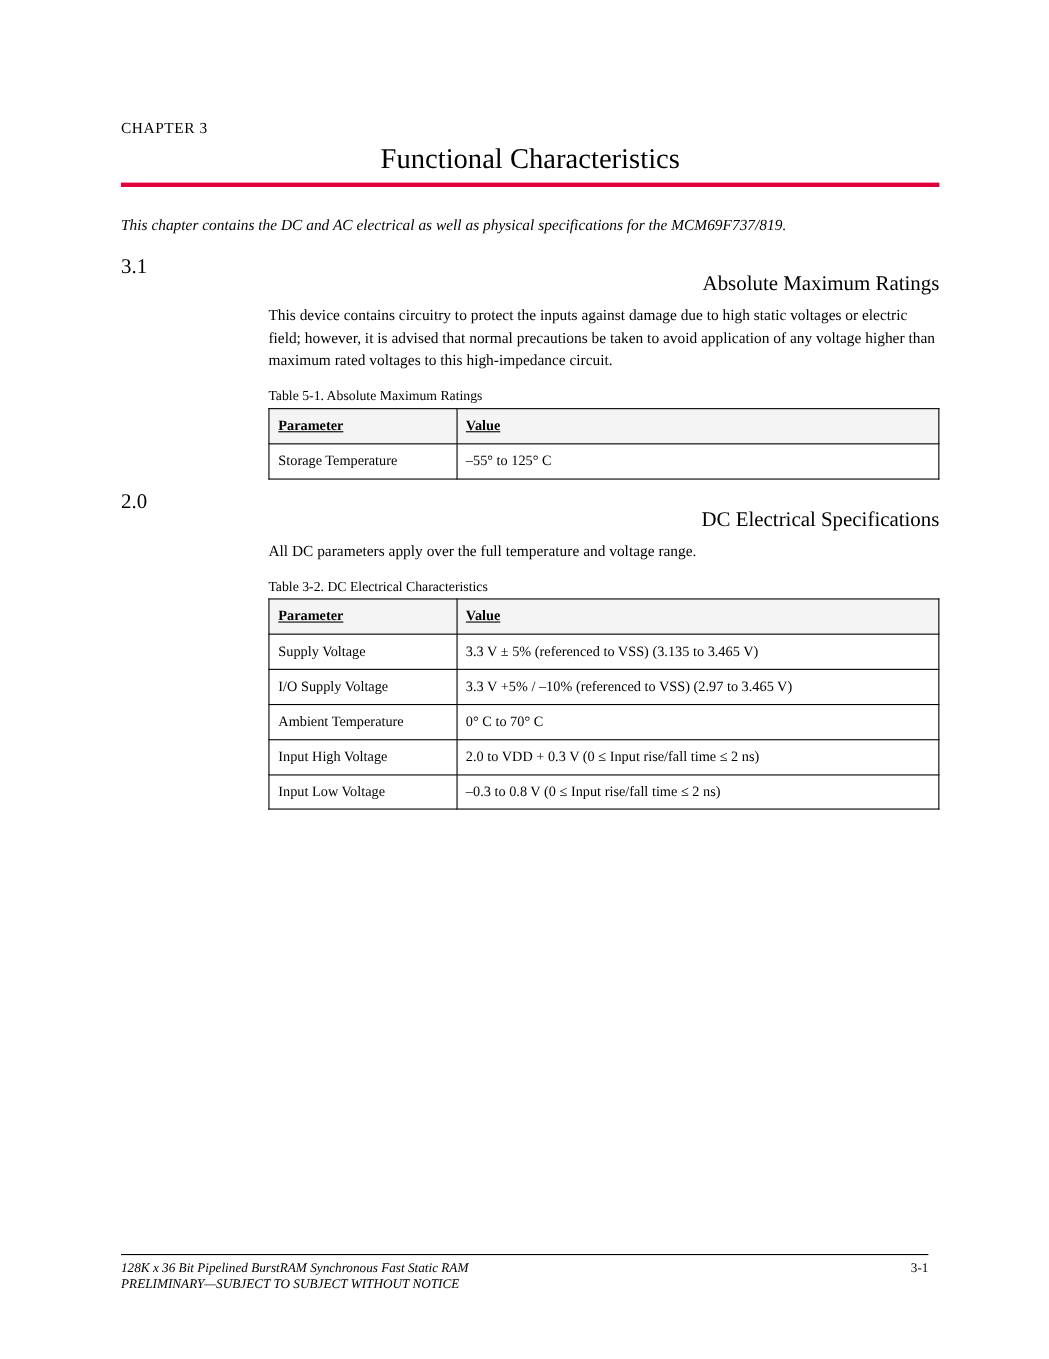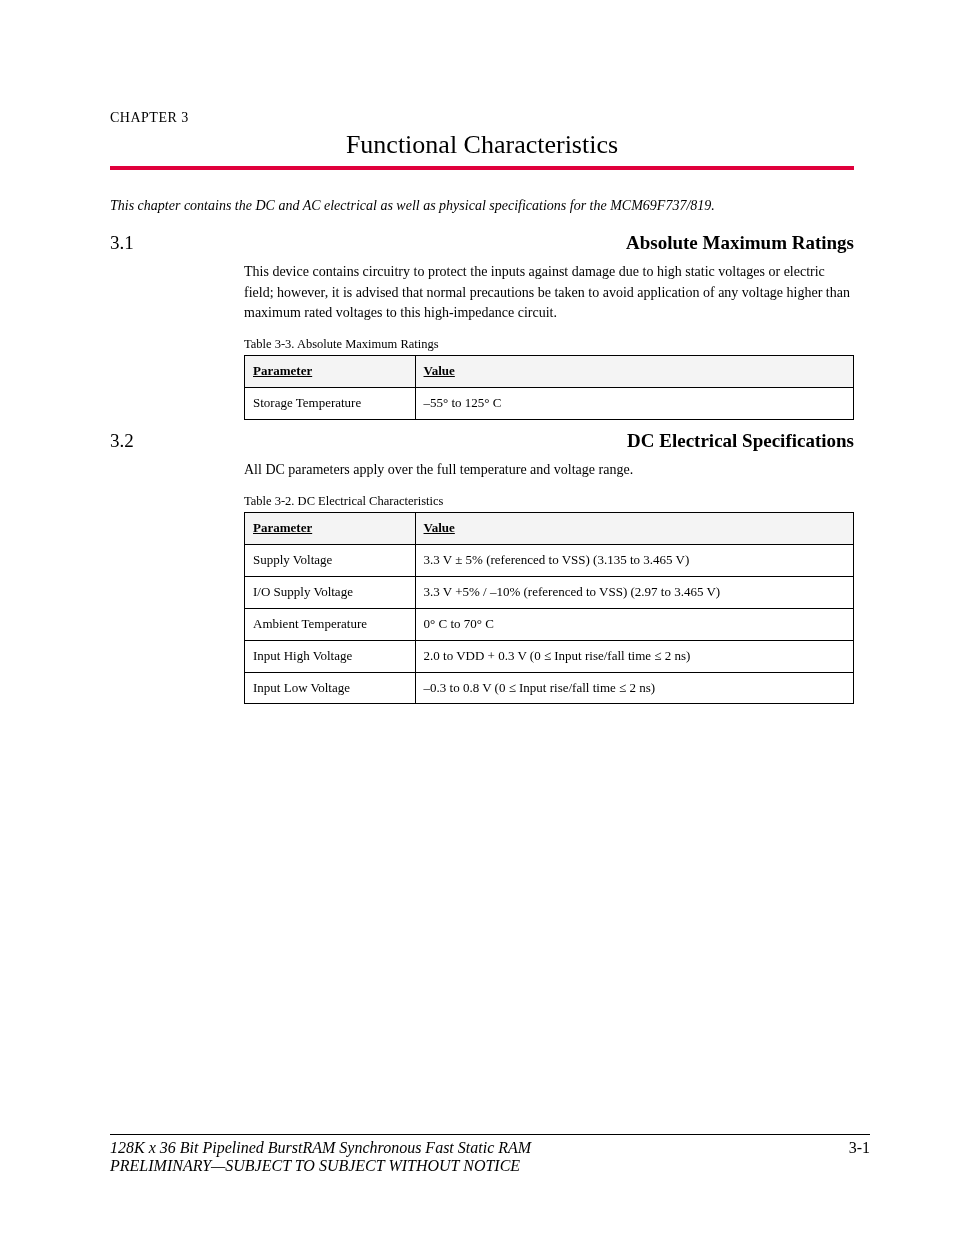--- a/index.html
+++ b/index.html
@@ -51,21 +51,22 @@
     justify-content: space-between;
   }
   .section-num {
     width: 134px;
     font-size: 19px;
     font-weight: normal;
     flex: none;
   }
   .section-title {
     font-size: 19px;
-    font-weight: bold;
+    font-weight: normal;
+    margin-top: 16px;
   }
   .section-body {
     margin-left: 134px;
     font-size: 14px;
     line-height: 1.45;
   }
   .section-body p {
     margin: 8px 0 12px 0;
   }
   table.spec {
@@ -88,23 +89,23 @@
   table.spec td:first-child, table.spec th:first-child {
     width: 28%;
   }
   .table-caption {
     font-size: 12.5px;
     margin: 4px 0 2px 0;
   }
   .footer {
     position: absolute;
     left: 110px;
-    right: 84px;
+    right: 110px;
     bottom: 60px;
-    font-size: 16px;
+    font-size: 12px;
   }
   .footer-rule {
     border: none;
     border-top: 1px solid #000;
     margin: 0 0 4px 0;
   }
   .footer-line1 {
     display: flex;
     justify-content: space-between;
   }
@@ -121,41 +122,41 @@
 
   <p class="intro-para">This chapter contains the DC and AC electrical as well as physical specifications for the MCM69F737/819.</p>
 
   <div class="section-block">
     <div class="section-row">
       <div class="section-num">3.1</div>
       <div class="section-title">Absolute Maximum Ratings</div>
     </div>
     <div class="section-body">
       <p>This device contains circuitry to protect the inputs against damage due to high static voltages or electric field; however, it is advised that normal precautions be taken to avoid application of any voltage higher than maximum rated voltages to this high-impedance circuit.</p>
-      <div class="table-caption">Table 3-3. Absolute Maximum Ratings</div>
+      <div class="table-caption">Table 5-1. Absolute Maximum Ratings</div>
       <table class="spec">
         <thead>
           <tr>
             <th>Parameter</th>
             <th>Value</th>
           </tr>
         </thead>
         <tbody>
           <tr>
             <td>Storage Temperature</td>
             <td>–55° to 125° C</td>
           </tr>
         </tbody>
       </table>
     </div>
   </div>
 
   <div class="section-block">
     <div class="section-row">
-      <div class="section-num">3.2</div>
+      <div class="section-num">2.0</div>
       <div class="section-title">DC Electrical Specifications</div>
     </div>
     <div class="section-body">
       <p>All DC parameters apply over the full temperature and voltage range.</p>
       <div class="table-caption">Table 3-2. DC Electrical Characteristics</div>
       <table class="spec">
         <thead>
           <tr>
             <th>Parameter</th>
             <th>Value</th>

